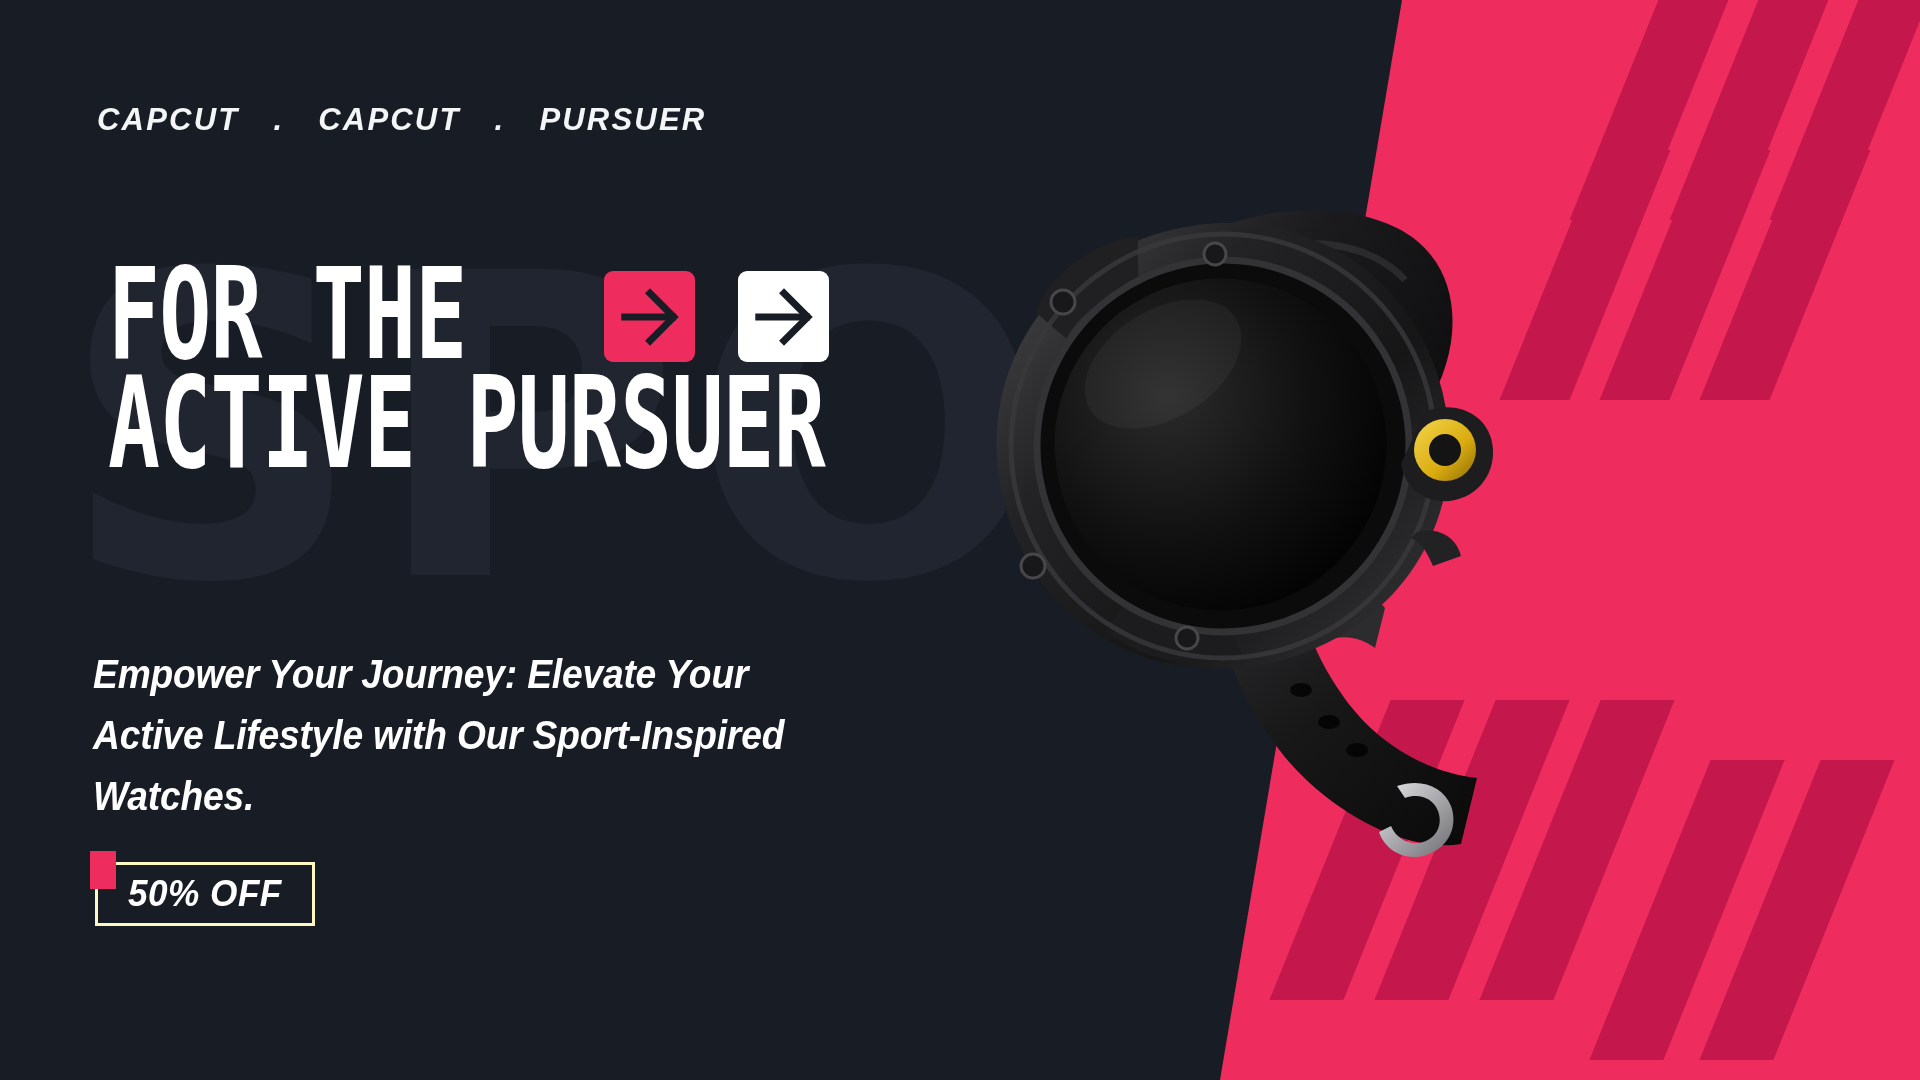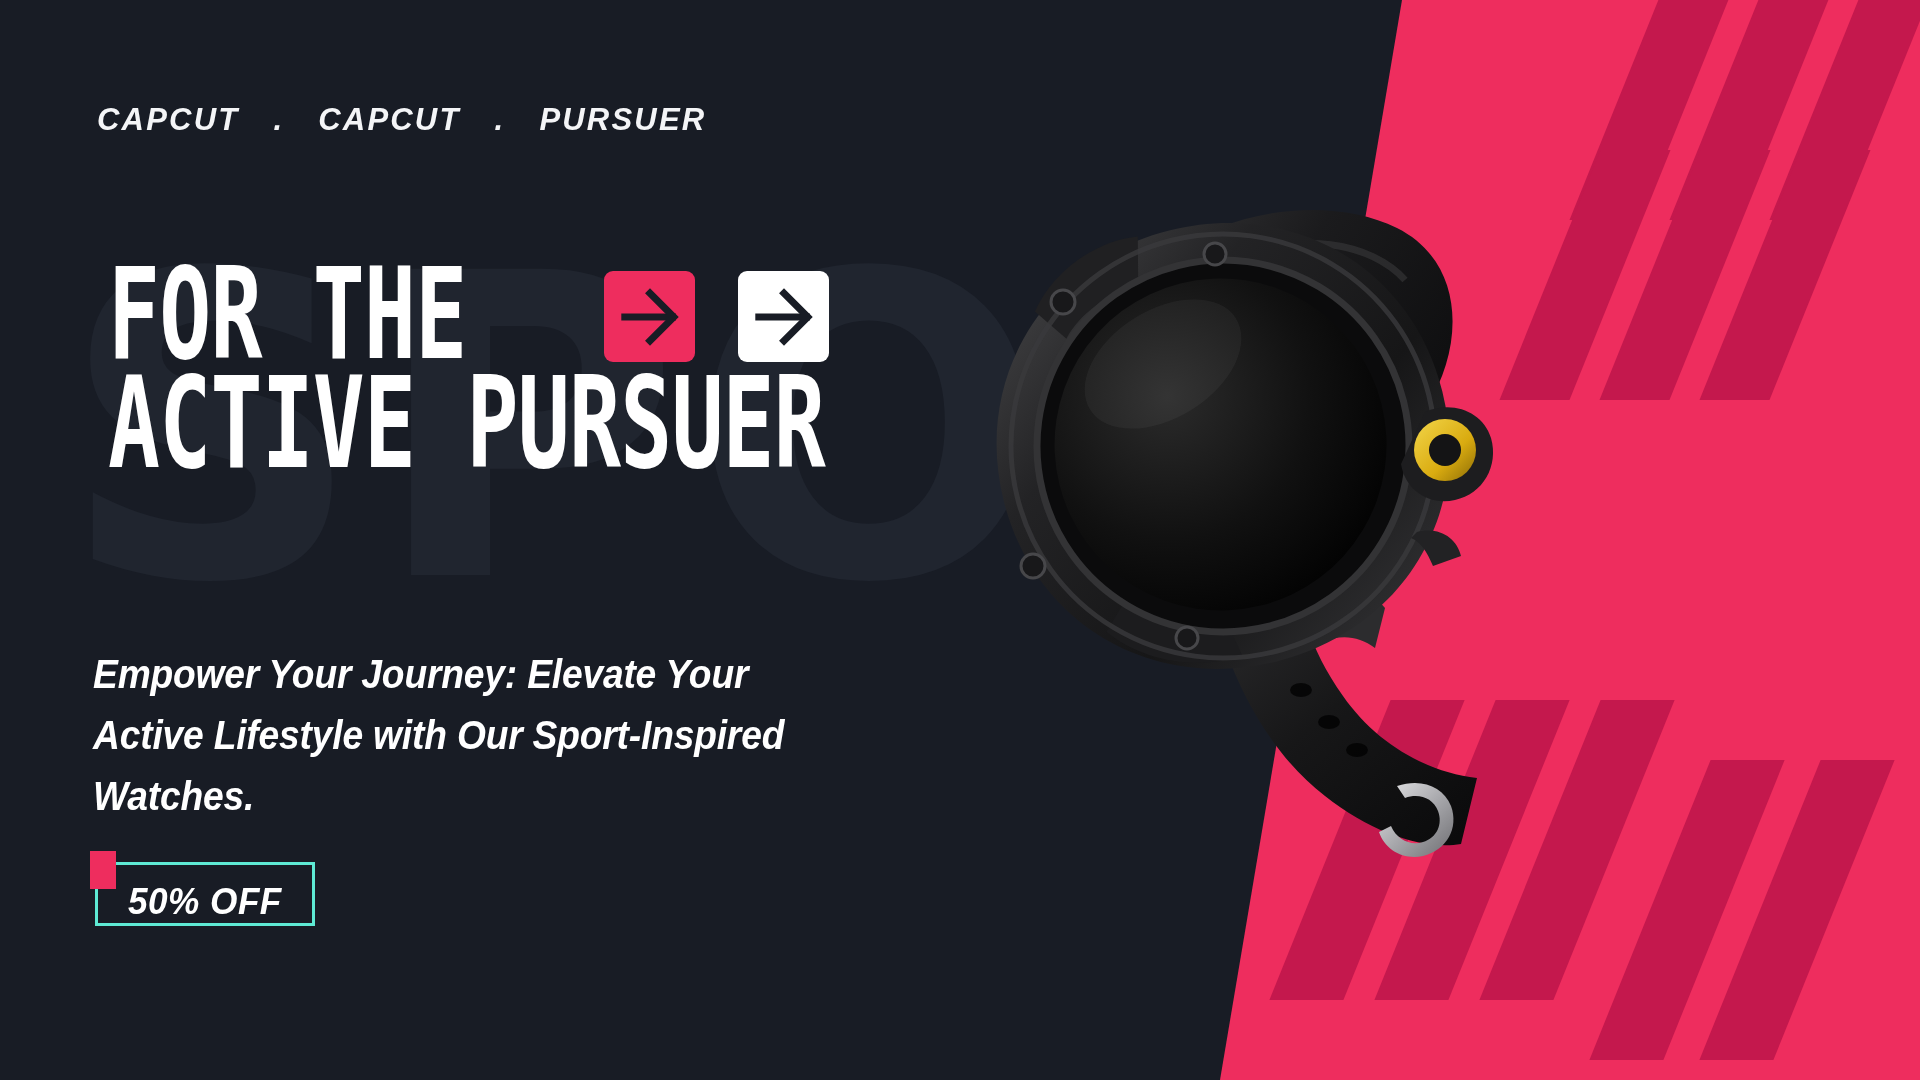--- a/index.html
+++ b/index.html
@@ -75,22 +75,22 @@
     font-family:"Liberation Sans", sans-serif;
     font-style:italic; font-weight:bold;
     font-size:40px; line-height:1.52; color:#ffffff;
     transform: scaleX(0.93); transform-origin:left top;
     letter-spacing:-0.2px;
   }
 
   
   .cta-row { position:absolute; left:95px; top:862px; display:flex; gap:20px; }
   .cta {
-    position:relative; border:3px solid #5eead4;
-    height:64px; display:flex; align-items:flex-end; justify-content:center;
+    position:relative; border:3px solid #fef9c3;
+    height:64px; display:flex; align-items:center; justify-content:center;
     padding:0 26px;
   }
   .cta-accent {
     position:absolute; left:-8px; top:-14px;
     width:26px; height:38px; background:#ee2d5e;
   }
   .cta-text {
     position:relative; z-index:2;
     font-style:italic; font-weight:bold;
     color:#ffffff; font-size:37px; letter-spacing:0.5px;

